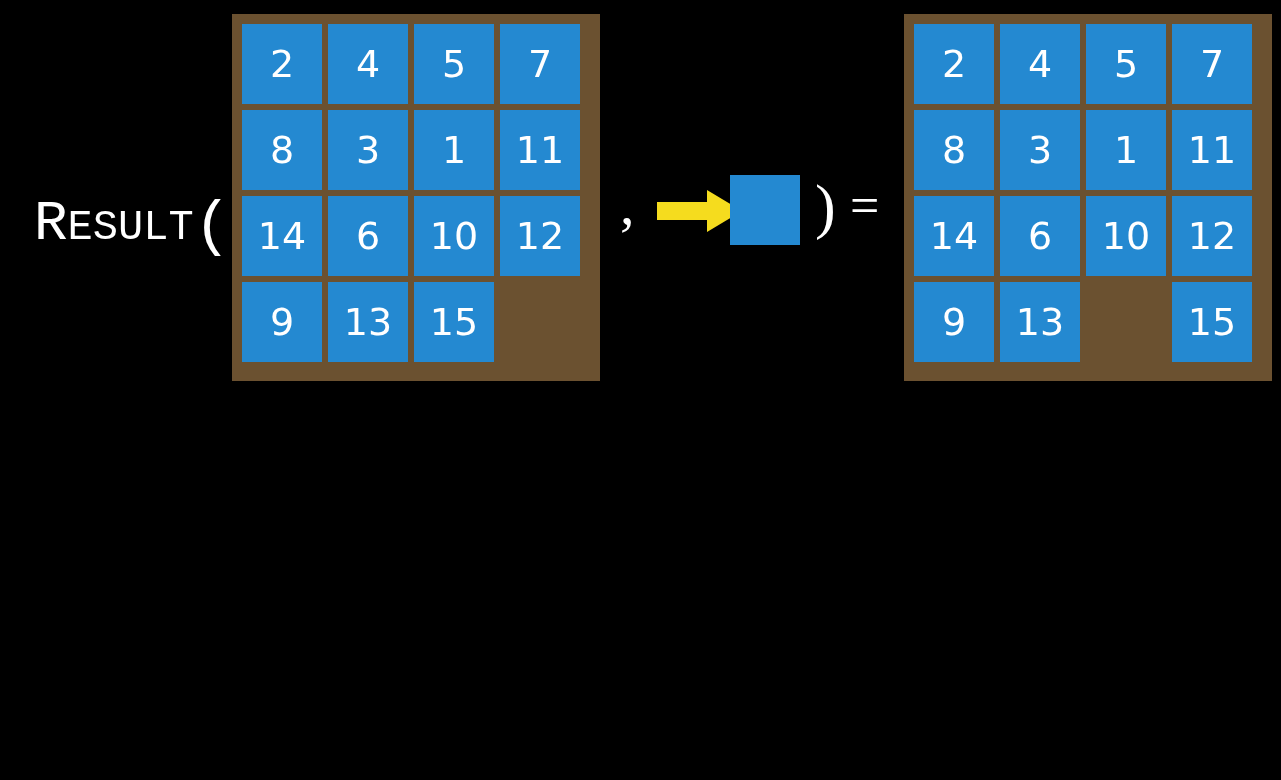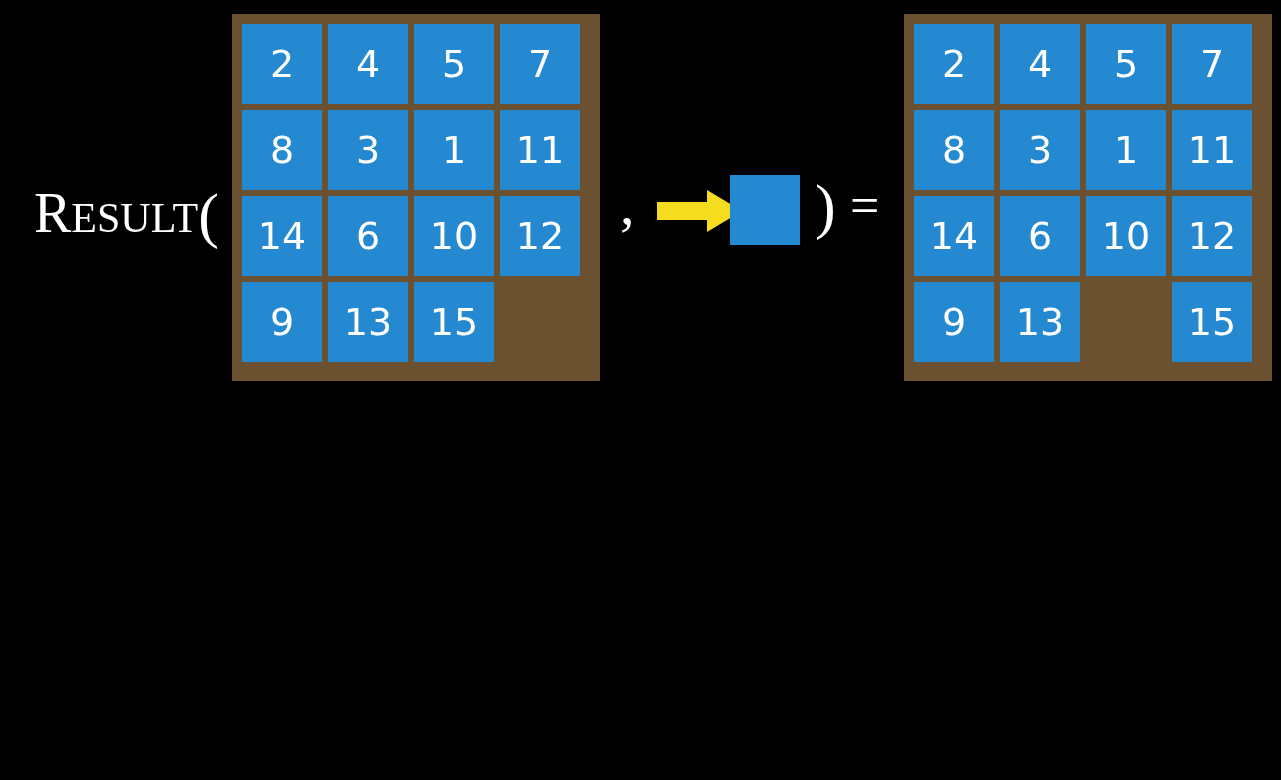--- a/index.html
+++ b/index.html
@@ -110,21 +110,21 @@
     overflow: visible;
   }
 </style>
 </head>
 <body>
 
 <div class="stage">
 
   <div class="row row-top">
 
-    <div class="result-label" style="left:34px; top:180px;">
+    <div class="result-label" style="left:34px; top:192px;font-family:Liberation Mono, monospace;">
       <span class="cap">R</span><span class="small">ESULT</span><span class="paren">(</span>
     </div>
 
     <div class="grid-frame" style="left:232px; top:14px; width:368px; height:367px;">
       <div class="tile">2</div>
       <div class="tile">4</div>
       <div class="tile">5</div>
       <div class="tile">7</div>
       <div class="tile">8</div>
       <div class="tile">3</div>

